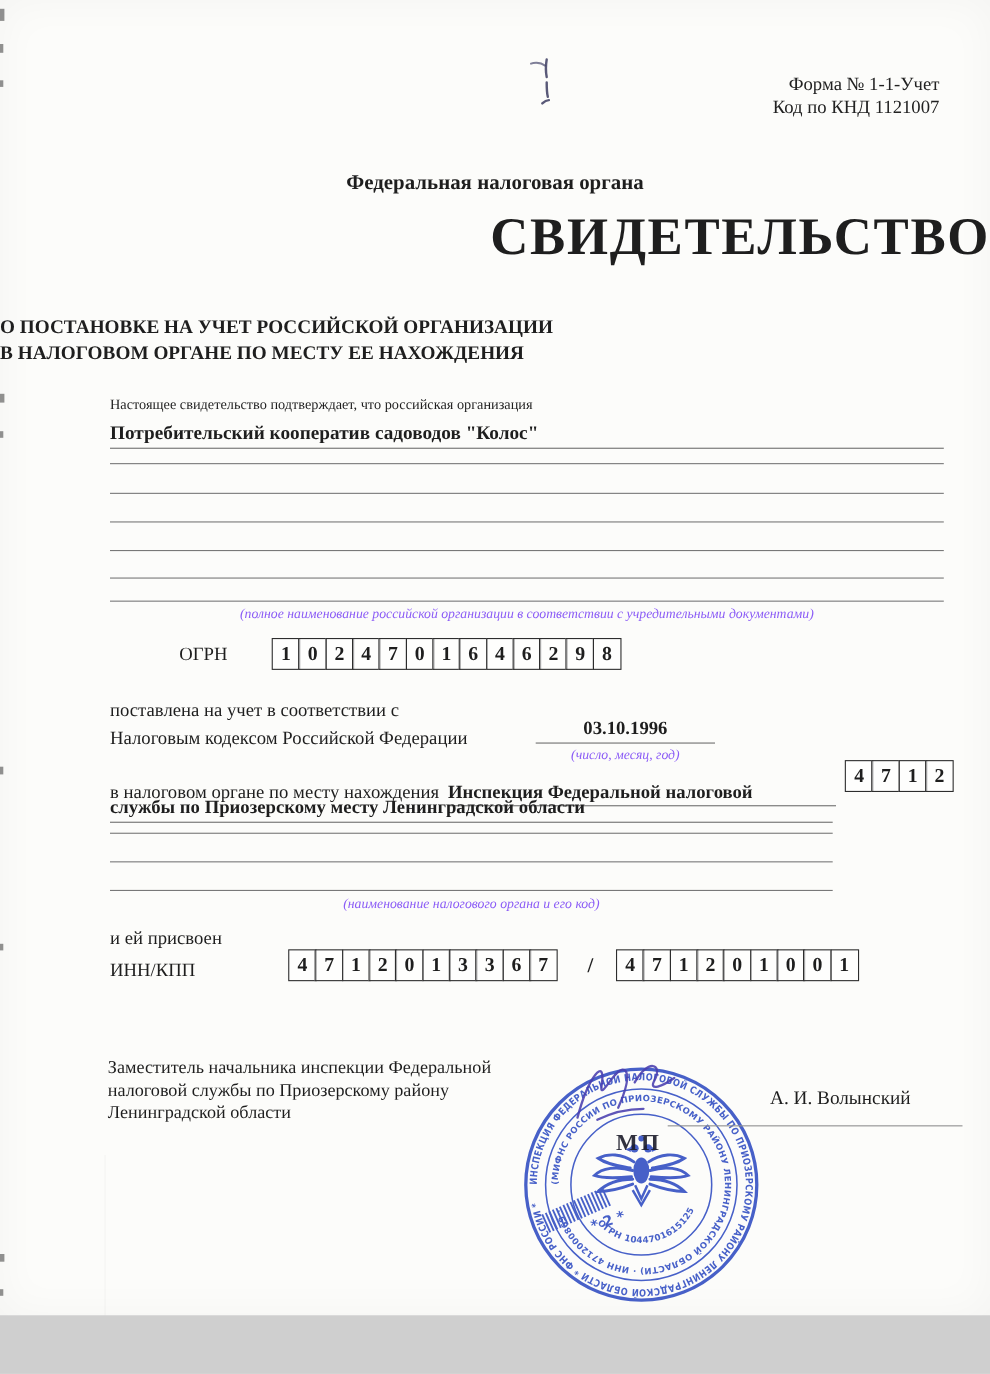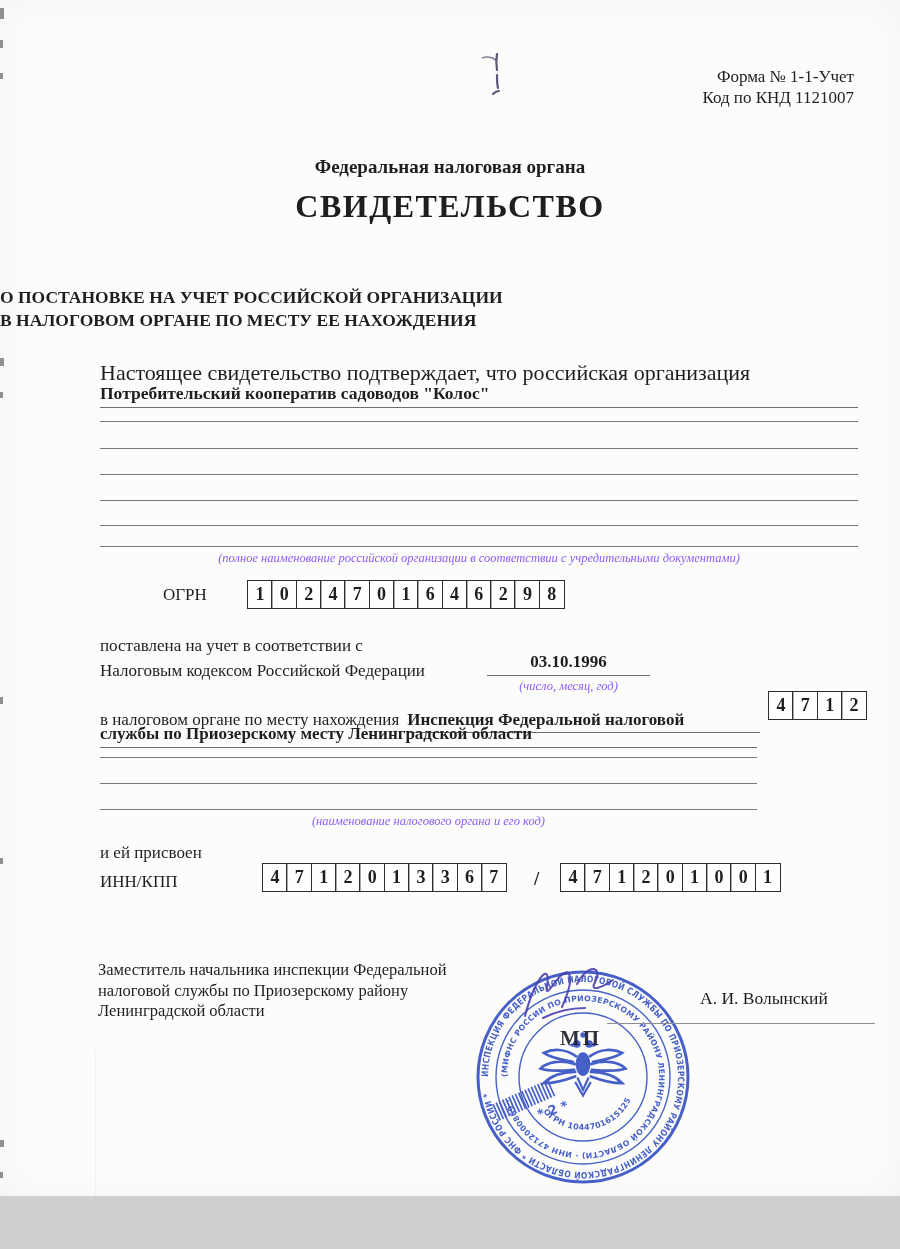--- a/index.html
+++ b/index.html
@@ -5,23 +5,23 @@
   html,body{margin:0;padding:0;background:#cfcfcf;}
   .page{
     position:relative;width:900px;height:1196px;margin:0 auto;
     background:#fcfcfa;overflow:hidden;
     font-family:"Liberation Serif","DejaVu Serif",serif;color:#1e1e1e;
     box-shadow:inset 0 0 40px rgba(0,0,0,0.035);
   }
   .abs{position:absolute;}
   .form-header{right:46px;top:66px;text-align:right;font-size:17px;line-height:21px;color:#222;}
   .agency{left:0;right:0;top:156px;text-align:center;font-weight:bold;font-size:19px;}
-  .doc-title{left:0;right:0;top:188px;text-align:center;font-weight:bold;font-size:32px;letter-spacing:1.5px;}
+  .doc-title{left:0;right:0;top:188px;text-align:right;font-weight:bold;font-size:48px;letter-spacing:1.5px;}
   .subtitle{left:0;right:0;top:286px;text-align:left;font-weight:bold;font-size:17.5px;line-height:23px;}
-  .intro{left:100px;top:360px;font-size:22px;}
+  .intro{left:100px;top:360px;font-size:13px;}
   .org-name{left:100px;top:383px;width:758px;font-weight:bold;font-size:17.5px;padding-bottom:3px;border-bottom:1.4px solid #6f6f6f;}
   .rule{height:0;border-bottom:1.4px solid #787878;}
   .caption{font-style:italic;font-size:12.5px;color:#8b5cf6;text-align:center;}
   .cells{display:flex;}
   .cell{
     width:24px;height:27px;border:1.7px solid #2d2d2d;margin-left:-1.7px;
     display:flex;align-items:center;justify-content:center;
     font-weight:bold;font-size:18px;background:rgba(255,255,255,0.6);
   }
   .cells .cell:first-child{margin-left:0;}

